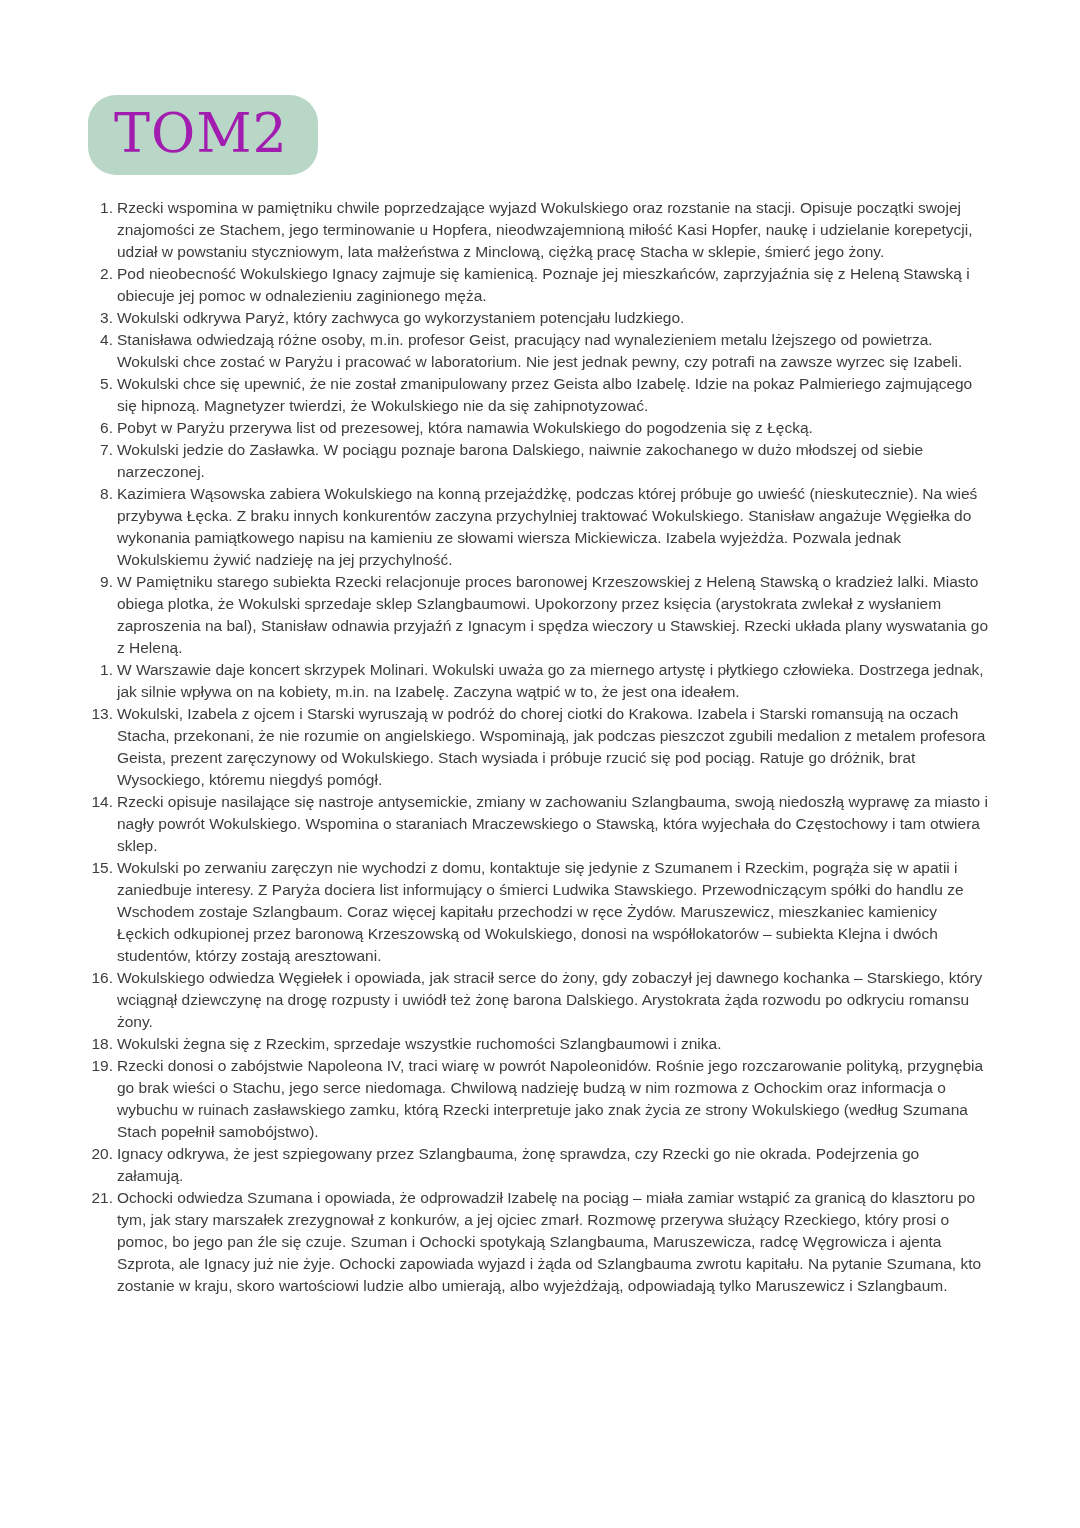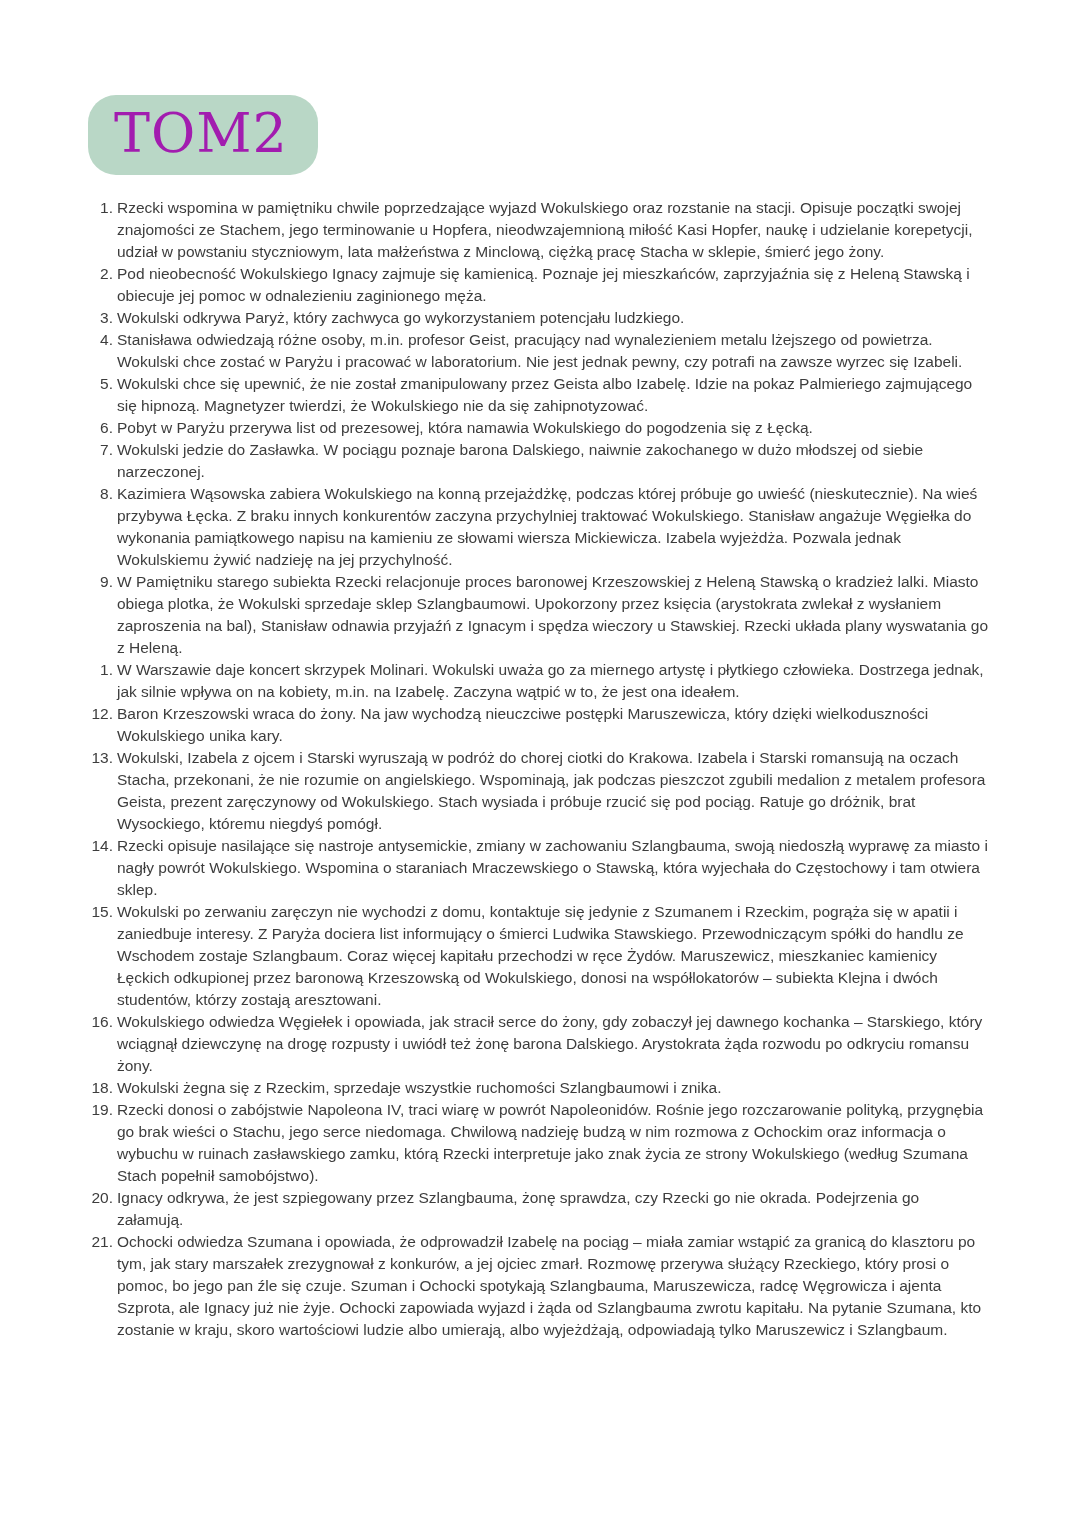--- a/index.html
+++ b/index.html
@@ -107,24 +107,20 @@
     <span class="num">9.</span>
     <span class="txt">W Pamiętniku starego subiekta Rzecki relacjonuje proces baronowej Krzeszowskiej z Heleną Stawską o kradzież lalki. Miasto obiega plotka, że Wokulski sprzedaje sklep Szlangbaumowi. Upokorzony przez księcia (arystokrata zwlekał z wysłaniem zaproszenia na bal), Stanisław odnawia przyjaźń z Ignacym i spędza wieczory u Stawskiej. Rzecki układa plany wyswatania go z Heleną.</span>
   </div>
 
   <div class="item">
     <span class="num">1.</span>
     <span class="txt">W Warszawie daje koncert skrzypek Molinari. Wokulski uważa go za miernego artystę i płytkiego człowieka. Dostrzega jednak, jak silnie wpływa on na kobiety, m.in. na Izabelę. Zaczyna wątpić w to, że jest ona ideałem.</span>
   </div>
 
 
-  <div class="item">
-    <span class="num">12.</span>
-    <span class="txt">Baron Krzeszowski wraca do żony. Na jaw wychodzą nieuczciwe postępki Maruszewicza, który dzięki wielkoduszności Wokulskiego unika kary.</span>
-  </div>
 
   <div class="item">
     <span class="num">13.</span>
     <span class="txt">Wokulski, Izabela z ojcem i Starski wyruszają w podróż do chorej ciotki do Krakowa. Izabela i Starski romansują na oczach Stacha, przekonani, że nie rozumie on angielskiego. Wspominają, jak podczas pieszczot zgubili medalion z metalem profesora Geista, prezent zaręczynowy od Wokulskiego. Stach wysiada i próbuje rzucić się pod pociąg. Ratuje go dróżnik, brat Wysockiego, któremu niegdyś pomógł.</span>
   </div>
 
   <div class="item">
     <span class="num">14.</span>
     <span class="txt">Rzecki opisuje nasilające się nastroje antysemickie, zmiany w zachowaniu Szlangbauma, swoją niedoszłą wyprawę za miasto i nagły powrót Wokulskiego. Wspomina o staraniach Mraczewskiego o Stawską, która wyjechała do Częstochowy i tam otwiera sklep.</span>
   </div>

